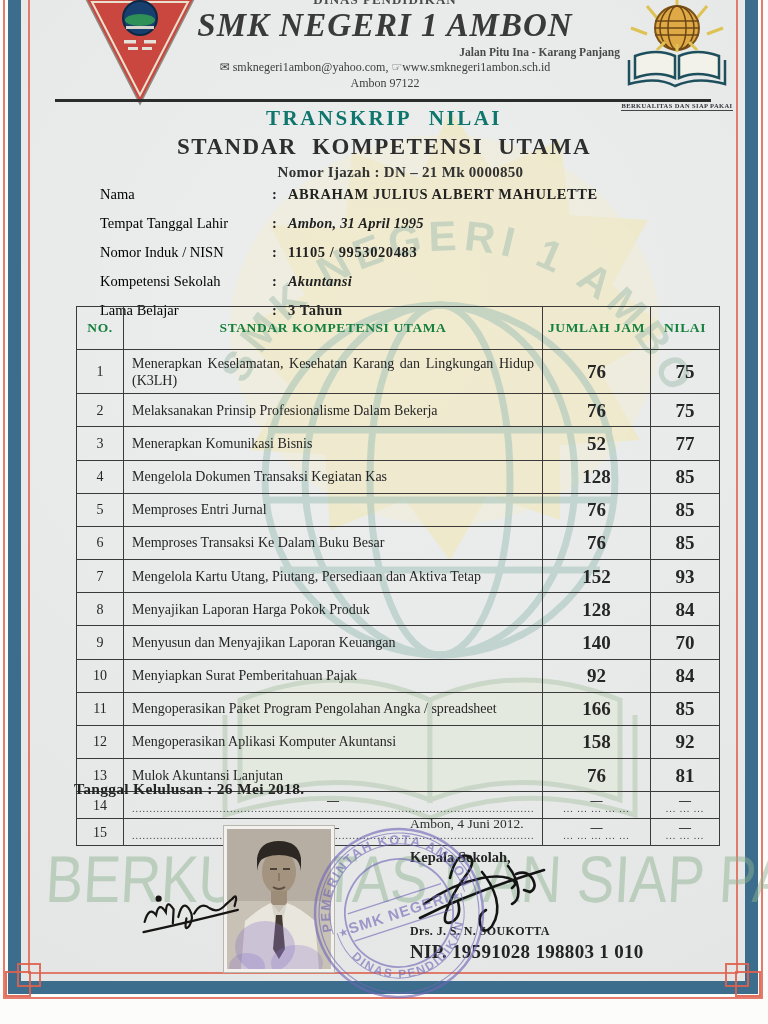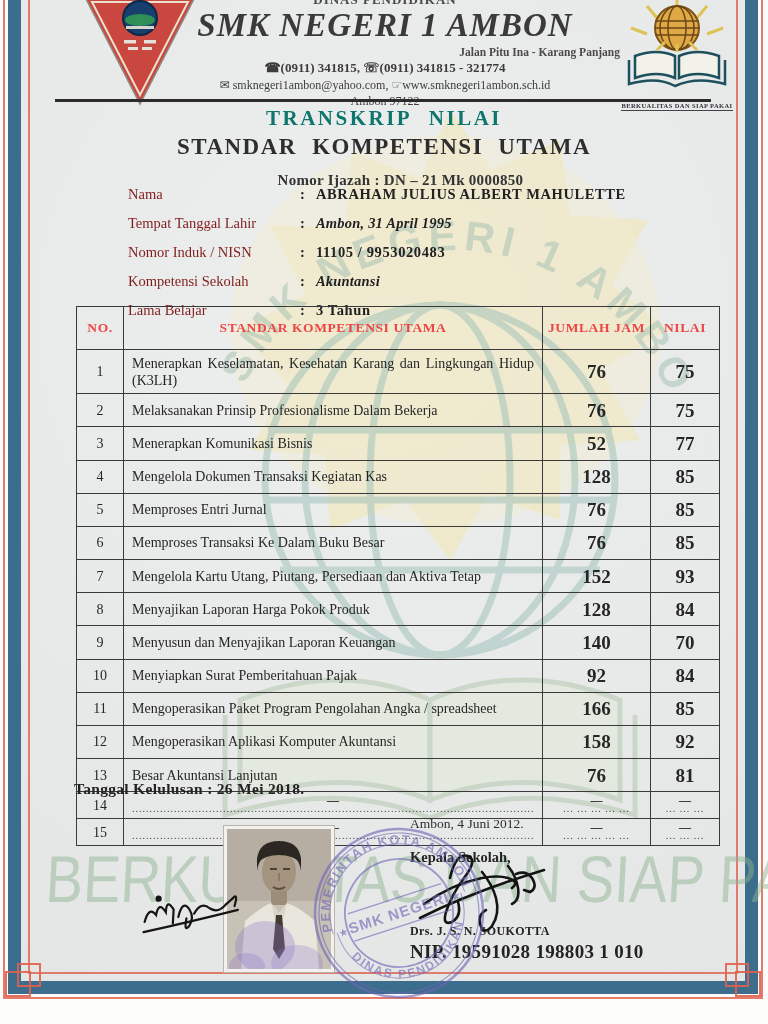--- a/index.html
+++ b/index.html
@@ -39,31 +39,31 @@
   .phone{font-size:13px;font-weight:bold;color:#3c3c3c;margin-top:2px;}
   .web{font-size:12px;color:#3c3c3c;margin-top:2px;}
   .city{font-size:12px;color:#3c3c3c;margin-top:1px;}
   .head-rule{position:absolute;left:55px;top:99px;width:656px;height:3px;background:#2c2c2c;}
   .pennant{position:absolute;left:84px;top:-4px;}
   .logo-right{position:absolute;left:608px;top:-2px;width:138px;text-align:center;}
   .logo-motto{font-size:6.5px;font-weight:bold;letter-spacing:.4px;color:#33323c;border-bottom:1px solid #444;padding-bottom:1px;display:inline-block;margin-top:2px;}
   .title-block{position:absolute;left:0;width:100%;top:106px;text-align:center;}
   .title1{font-size:21px;font-weight:bold;letter-spacing:2.5px;word-spacing:10px;color:#0f766e;}
   .title2{font-size:23px;font-weight:bold;letter-spacing:1.5px;word-spacing:8px;color:#2e2e2e;margin-top:3px;}
-  .titleno{font-size:15px;font-weight:bold;color:#333;margin-top:12px;letter-spacing:.3px;padding-left:33px;}
+  .titleno{font-size:15px;font-weight:bold;color:#333;margin-top:4px;letter-spacing:.3px;padding-left:33px;}
   .fields{position:absolute;left:100px;top:180px;font-size:14.5px;}
   .frow{display:flex;height:29px;align-items:center;}
-  .flabel{width:172px;color:#7f1d1d;margin-left:28px;}
+  .flabel{width:172px;color:#000000;}
   .fcolon{width:16px;font-weight:bold;}
   .fvalue{font-weight:bold;letter-spacing:.6px;color:#222;}
   .fvalue.it{font-style:italic;letter-spacing:.2px;}
   
   .score-table{position:absolute;left:76px;top:306px;border-collapse:collapse;table-layout:fixed;width:634px;}
   .score-table th,.score-table td{border:1.7px solid #3a3a3a;vertical-align:middle;}
-  .score-table th{font-size:13.5px;font-weight:bold;letter-spacing:.6px;padding:13px 2px;color:#ef4444;}
+  .score-table th{font-size:13.5px;font-weight:bold;letter-spacing:.6px;padding:13px 2px;color:#15803d;}
   .c-no{width:42px;text-align:center;}
   .c-name{width:414px;text-align:justify;padding:4px 8px;}
   .c-jam{width:103px;text-align:center;}
   .c-nil{width:64px;text-align:center;margin-left:48px;}
   .score-table td{font-size:14px;color:#262626;padding:4.5px 8px;line-height:1.22;}
   .score-table td.c-no{padding:4.5px 2px;}
   .score-table td.c-num{font-weight:bold;text-align:center;font-size:19px;padding:4.5px 2px;}
   .dotline{text-align:center;line-height:8px;}
   .dash{display:block;font-weight:bold;font-size:12px;line-height:7px;}
   .dots{display:block;font-size:10px;letter-spacing:1px;white-space:nowrap;overflow:hidden;color:#3d3d3d;line-height:9px;}
@@ -129,21 +129,20 @@
     <rect x="40" y="44" width="12" height="3.5" fill="#e4e1d8"></rect>
     <rect x="60" y="44" width="12" height="3.5" fill="#e4e1d8"></rect>
     <rect x="44" y="51" width="10" height="3" fill="#e4e1d8"></rect>
     <rect x="58" y="51" width="10" height="3" fill="#e4e1d8"></rect>
   </svg>
 
   <div class="letterhead-center">
     <div class="dept">DINAS PENDIDIKAN</div>
     <div class="school">SMK NEGERI 1 AMBON</div>
     <div class="addr">Jalan Pitu Ina - Karang Panjang</div>
-    <div class="phone">☎(0911) 341815, ☏(0911) 341815 - 321774</div>
     <div class="web">✉ smknegeri1ambon@yahoo.com, ☞www.smknegeri1ambon.sch.id</div>
     <div class="city">Ambon 97122</div>
   </div>
 
   <div class="logo-right">
     <svg width="120" height="92" viewBox="0 0 120 92">
       <g stroke="#dec253" stroke-width="3">
         <line x1="60" y1="2" x2="60" y2="14"></line>
           <line x1="30" y1="8" x2="40" y2="20"></line>
           <line x1="90" y1="8" x2="80" y2="20"></line>
@@ -285,21 +284,21 @@
           <td class="c-nil c-num">85</td>
         </tr>
         <tr>
           <td class="c-no">12</td>
           <td class="c-name">Mengoperasikan Aplikasi Komputer Akuntansi</td>
           <td class="c-jam c-num">158</td>
           <td class="c-nil c-num">92</td>
         </tr>
         <tr>
           <td class="c-no">13</td>
-          <td class="c-name">Besar Akuntansi Lanjutan</td>
+          <td class="c-name">Mulok Akuntansi Lanjutan</td>
           <td class="c-jam c-num">76</td>
           <td class="c-nil c-num">81</td>
         </tr>
         <tr>
           <td class="c-no">14</td>
           <td class="c-name">
             <div class="dotline">
               <span class="dash">—</span>
               <span class="dots">........................................................................................................................................................</span>
             </div>

